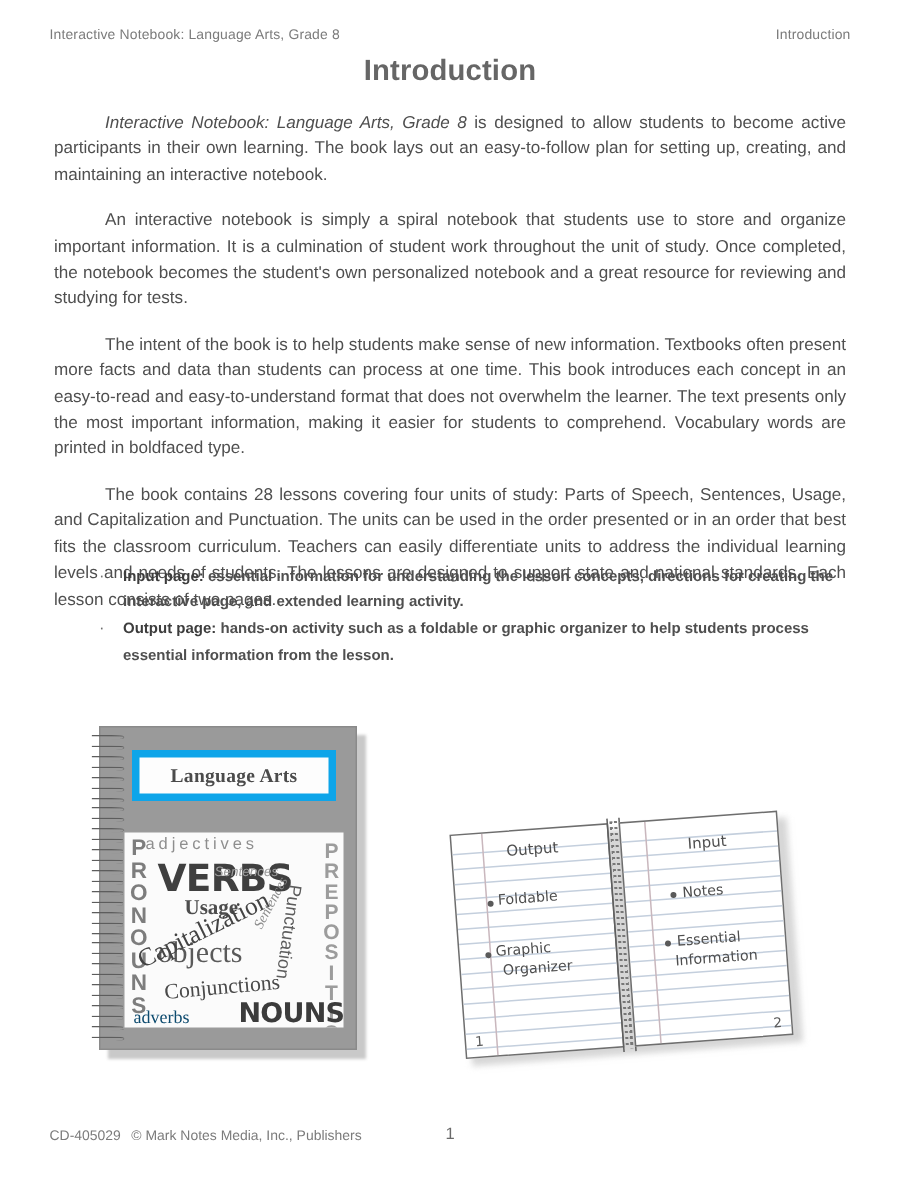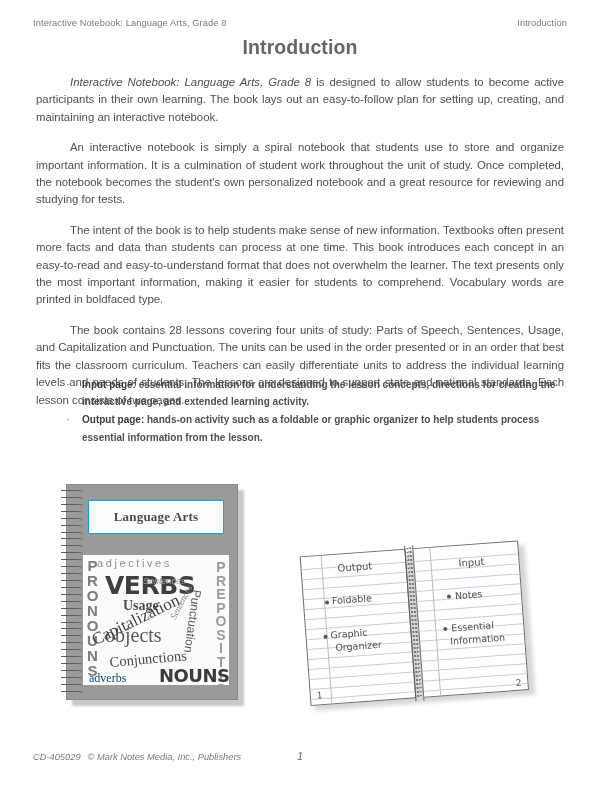--- a/index.html
+++ b/index.html
@@ -137,21 +137,21 @@
     border-right: 1.6px solid #7a7a7a;
     border-radius: 0 40% 40% 0;
   }
   .nb-label {
     position: absolute;
     left: 22px;
     top: 16px;
     width: 136px;
     height: 34px;
     background: #fdfdfd;
-    border: 1px solid #0ea5e9;
+    border: 5px solid #0ea5e9;
     display: flex;
     align-items: center;
     justify-content: center;
   }
   .nb-label span {
     font-family: "Liberation Serif", serif;
     font-weight: bold;
     font-size: 13px;
     color: #4b4b4b;
     letter-spacing: 0.2px;
@@ -340,21 +340,20 @@
   
   .footer {
     position: absolute;
     bottom: 26px;
     left: 33px;
     right: 33px;
     display: flex;
     align-items: flex-end;
     font-size: 9.3px;
     color: #7b7b7b;
-    font-style: italic;
   }
   .footer .fcode { margin-right: 7px; }
   .footer .fpage {
     position: absolute;
     left: 0; right: 0;
     text-align: center;
     font-size: 11px;
     color: #6a6a6a;
   }
 </style>

